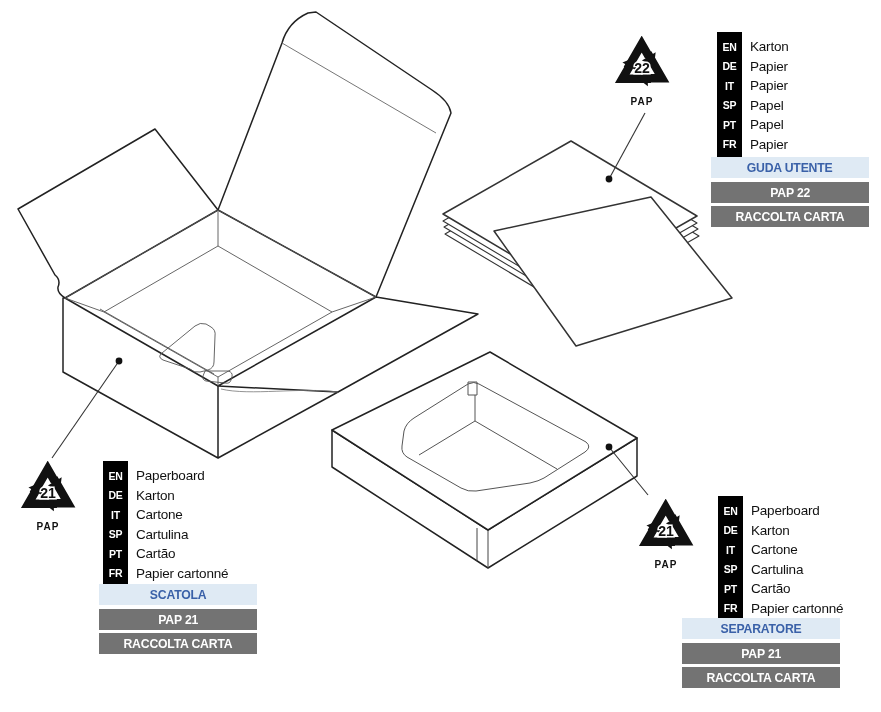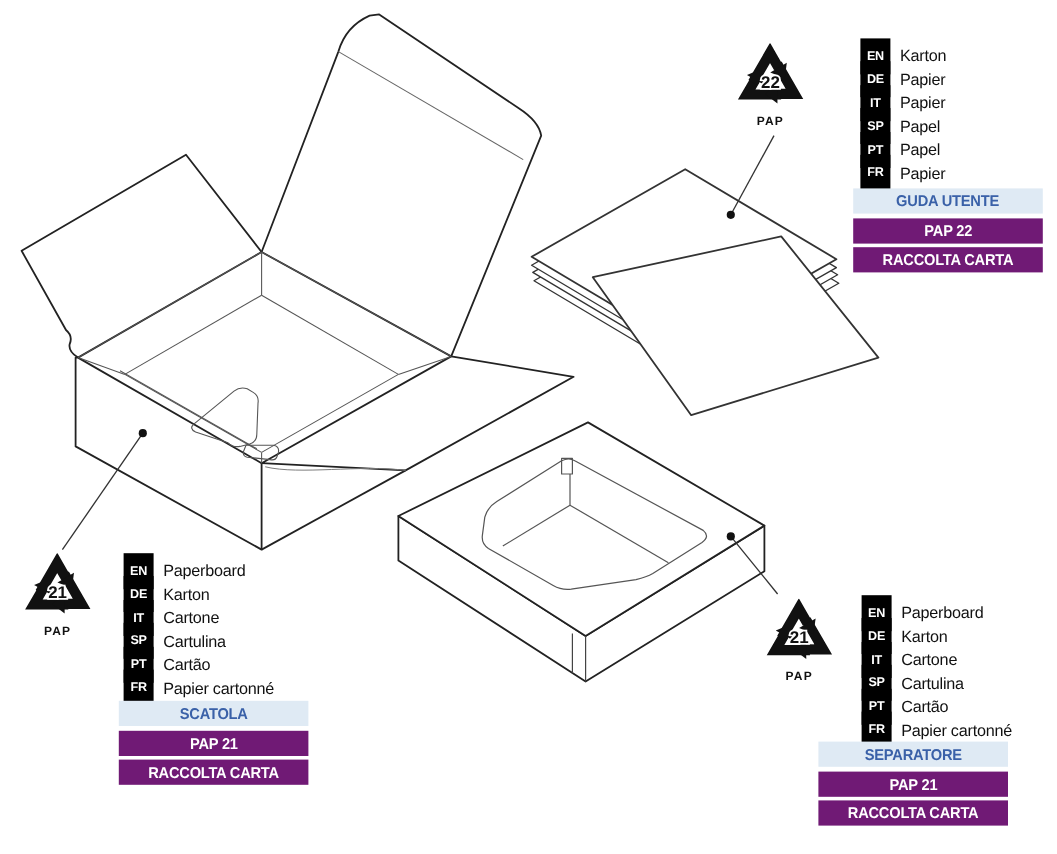--- a/index.html
+++ b/index.html
@@ -30,21 +30,21 @@
   }
   .lbl{font-size:13.5px;letter-spacing:-0.2px;white-space:nowrap;color:#111;}
 
   
   .bars{position:absolute;width:158px;display:flex;flex-direction:column;gap:3.5px;z-index:1;}
   .bar{
     height:21px;display:flex;align-items:center;justify-content:center;
     font-size:13px;font-weight:bold;letter-spacing:-0.2px;
   }
   .bar > span{display:inline-block;transform:scaleX(0.94);white-space:nowrap;}
-  .bar.dark{background:#701a75;color:#ffffff;justify-content:center;}
+  .bar.dark{background:#737373;color:#ffffff;justify-content:center;}
   .bar.light{background:#dfeaf4;color:#3a61a8;}
 
   
   .b1-recycle{left:610px;top:36px;}
   .b1-langs  {left:717px;top:37px;}
   .b1-bars   {left:711px;top:157px;}
 
   .b2-recycle{left:16px;top:461px;}
   .b2-langs  {left:103px;top:466px;}
   .b2-bars   {left:99px;top:584px;}

